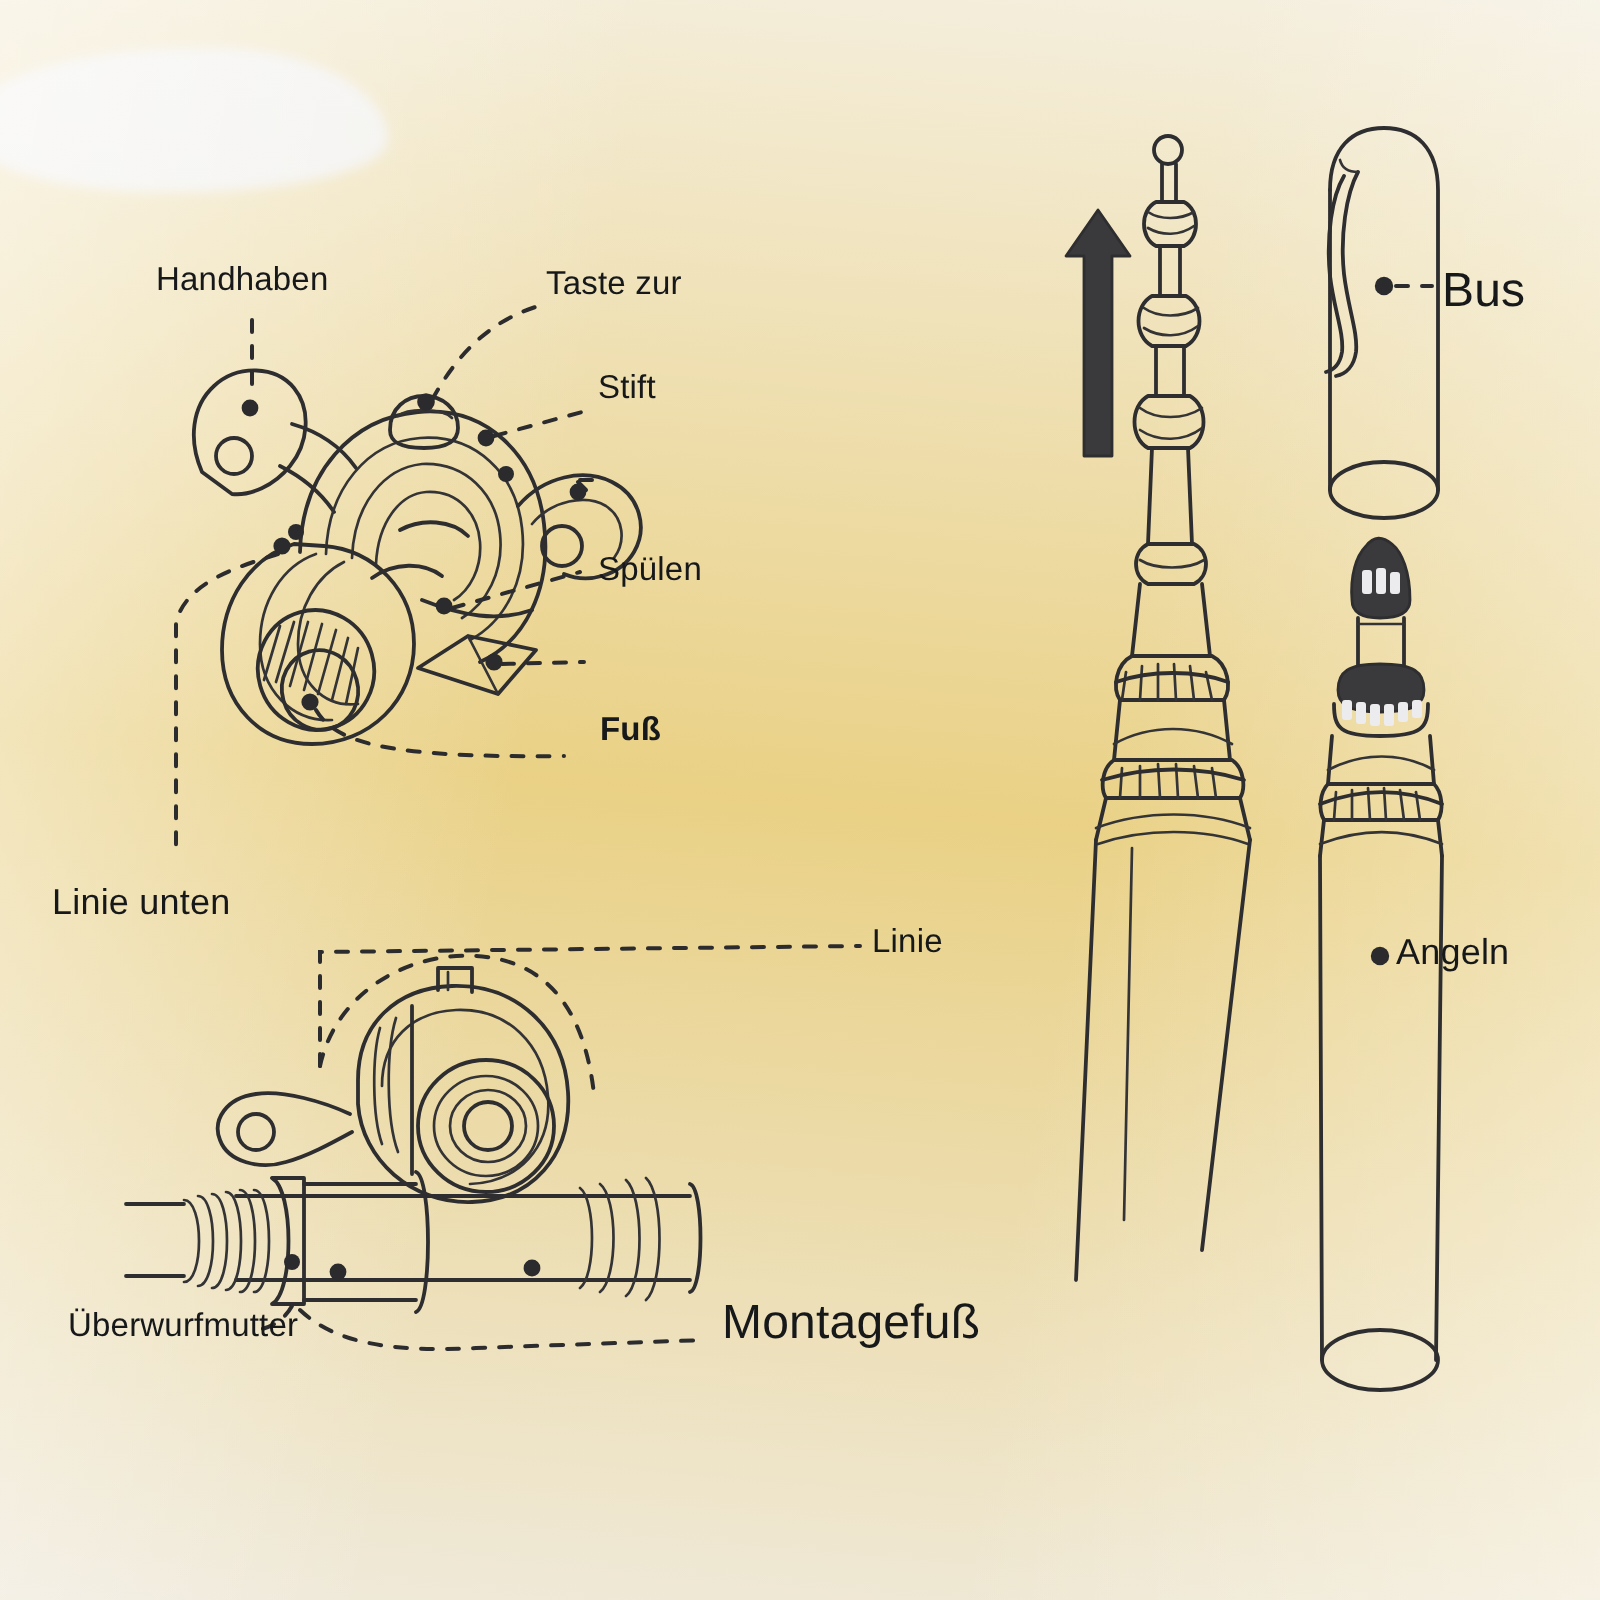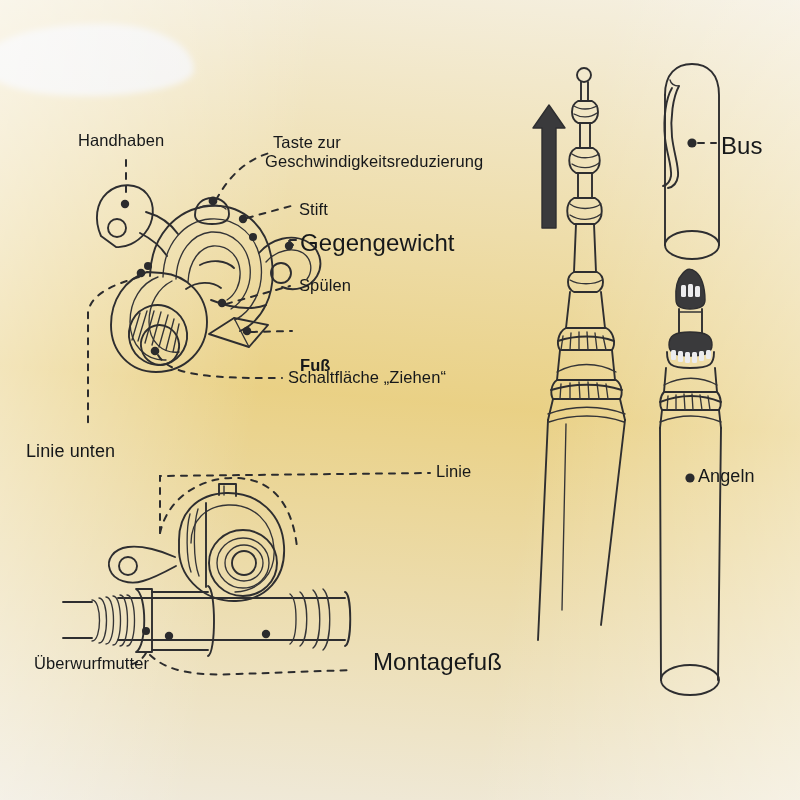--- a/index.html
+++ b/index.html
@@ -387,37 +387,34 @@
     <g>
       <circle class="dot" cx="692" cy="143" r="4.6"></circle>
       <path class="dash" d="M698,143 L716,143"></path>
       <circle class="dot" cx="690" cy="478" r="4.6"></circle>
     </g>
   </svg>
 
   <div class="lbl" style="left:78px;  top:131px;">Handhaben</div>
 
   <div class="lbl" style="left:273px; top:133px;">Taste zur</div>
-  <div class="lbl" style="left:265px; top:152px;">Geschwindigkeitsreduzierung</div>
-
-  <div class="lbl" style="left:299px; top:200px;">Stift</div>
-
-  <div class="lbl bigb" style="left:300px; top:229px;">Gegengewicht</div>
+
+  <div class="lbl" style="left:299px; top:185px;">Stift</div>
+
 
   <div class="lbl" style="left:299px; top:276px;">Spülen</div>
 
   <div class="lbl bold" style="left:300px; top:321px;">Fuß</div>
 
-  <div class="lbl" style="left:288px; top:368px;">Schaltfläche „Ziehen“</div>
 
   <div class="lbl big" style="left:26px;  top:441px;">Linie unten</div>
 
   <div class="lbl" style="left:436px; top:462px;">Linie</div>
 
   <div class="lbl" style="left:34px;  top:654px;">Überwurfmutter</div>
 
-  <div class="lbl bigb" style="left:361px; top:648px;margin-left:12px;">Montagefuß</div>
+  <div class="lbl bigb" style="left:361px; top:648px;">Montagefuß</div>
 
   <div class="lbl bigb" style="left:721px; top:132px;">Bus</div>
 
   <div class="lbl big" style="left:698px; top:466px;">Angeln</div>
 
 </div>
 
 </body></html>

